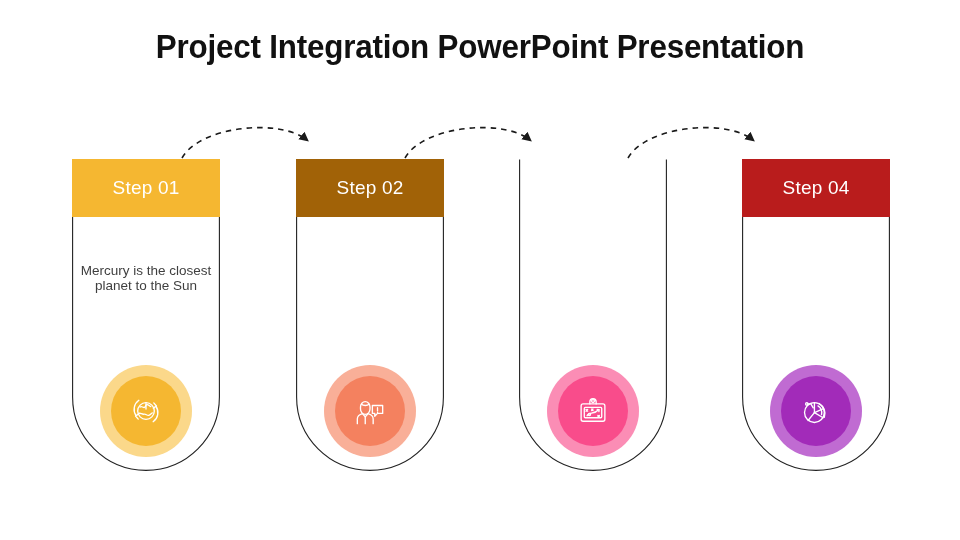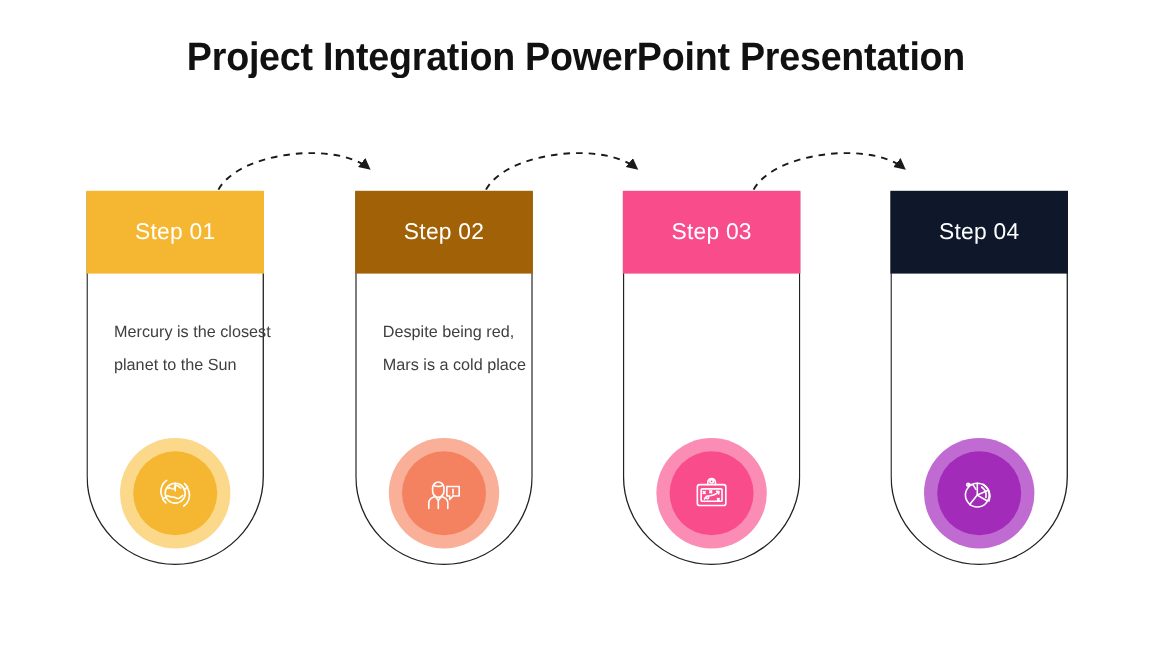--- a/index.html
+++ b/index.html
@@ -59,41 +59,41 @@
     left: 0;
     top: 0;
     width: 148px;
     height: 312px;
   }
   .card-header {
     position: absolute;
     left: 0;
     top: 0;
     width: 148px;
-    height: 69px;
+    height: 58px;
     display: flex;
     align-items: center;
     justify-content: center;
     z-index: 3;
   }
   .card-header-label {
     color: #ffffff;
     font-size: 19px;
     font-weight: normal;
     letter-spacing: 0.2px;
     font-family: "Liberation Sans", sans-serif;
   }
   .card-desc {
     position: absolute;
-    left: 23px;
+    left: 6px;
     top: 104px;
     width: 136px;
-    text-align: left;
+    text-align: center;
     font-size: 13.5px;
-    line-height: 27px;
+    line-height: 15px;
     color: #3f3f3f;
     z-index: 3;
     font-family: "Liberation Sans", sans-serif;
   }
 
   
   .icon-badge {
     position: absolute;
     left: 50%;
     top: 206px;
@@ -172,44 +172,40 @@
     </div>
   </div>
 
   <div class="step-card" id="card-2">
     <svg class="card-body-outline" viewBox="0 0 148 312">
       <path d="M0.6,0.6 L0.6,238 A73.4,73.4 0 0 0 147.4,238 L147.4,0.6" fill="#ffffff" stroke="#222222" stroke-width="1.1"></path>
     </svg>
     <div class="card-header" style="background:#a16207">
       <span class="card-header-label">Step 02</span>
     </div>
-    <div class="card-desc">Despite being red, Mars is a cold place</div>
     <div class="icon-badge">
       <div class="icon-halo" style="background:#F9AF98"></div>
       <div class="icon-core" style="background:#F4815F">
         <svg viewBox="0 0 48 48" fill="none" stroke="#ffffff" stroke-width="1.7" stroke-linecap="round" stroke-linejoin="round">
           <path d="M12,19 a6,6.8 0 0 1 12,0 v2.5 a6,6.8 0 0 1 -12,0 z"></path>
           <path d="M13.2,15.5 C15.5,17.5 20.5,17.5 22.8,15.5"></path>
           <path d="M8,40 v-6 c0,-3.5 3.2,-5.6 6.6,-6.6 l3.4,4 l3.4,-4 c3.4,1 6.6,3.1 6.6,6.6 v6"></path>
           <path d="M18,31.4 v8.6"></path>
           <path d="M27,17 h13 v10 h-6.5 l-3.5,3.6 v-3.6 h-3 z"></path>
           <path d="M33.5,19.8 v4.2"></path>
           <circle cx="33.5" cy="26" r="0.9" fill="#ffffff" stroke="none"></circle>
         </svg>
       </div>
     </div>
   </div>
 
   <div class="step-card" id="card-3">
     <svg class="card-body-outline" viewBox="0 0 148 312">
       <path d="M0.6,0.6 L0.6,238 A73.4,73.4 0 0 0 147.4,238 L147.4,0.6" fill="#ffffff" stroke="#222222" stroke-width="1.1"></path>
     </svg>
-    <div class="card-header" style="background:#F94C8B">
-      <span class="card-header-label">Step 03</span>
-    </div>
     <div class="icon-badge">
       <div class="icon-halo" style="background:#FB8DB5"></div>
       <div class="icon-core" style="background:#F94C8B">
         <svg viewBox="0 0 48 48" fill="none" stroke="#ffffff" stroke-width="1.7" stroke-linecap="round" stroke-linejoin="round">
           <rect x="9" y="15" width="30" height="22" rx="2.5"></rect>
           <path d="M20,15 v-2.5 a4,4 0 0 1 8,0 v2.5"></path>
           <circle cx="24" cy="11.5" r="1.8"></circle>
           <rect x="13" y="19.5" width="22" height="13" rx="1.2"></rect>
           <path d="M16.5,30 C19,24 25,29.5 31,22.5"></path>
           <path d="M29.2,22 l2.6,0.2 l-0.4,2.6"></path>
@@ -219,21 +215,21 @@
           <circle cx="19.5" cy="28.5" r="1.4"></circle>
         </svg>
       </div>
     </div>
   </div>
 
   <div class="step-card" id="card-4">
     <svg class="card-body-outline" viewBox="0 0 148 312">
       <path d="M0.6,0.6 L0.6,238 A73.4,73.4 0 0 0 147.4,238 L147.4,0.6" fill="#ffffff" stroke="#222222" stroke-width="1.1"></path>
     </svg>
-    <div class="card-header" style="background:#0f172a">
+    <div class="card-header" style="background:#b91c1c">
       <span class="card-header-label">Step 04</span>
     </div>
     <div class="icon-badge">
       <div class="icon-halo" style="background:#C06BD2"></div>
       <div class="icon-core" style="background:#A22BB9">
         <svg viewBox="0 0 48 48" fill="none" stroke="#ffffff" stroke-width="1.7" stroke-linecap="round" stroke-linejoin="round">
           <circle cx="22" cy="26" r="12.5"></circle>
           <path d="M22,26 L22,13.5"></path>
           <path d="M22,26 L33.5,21"></path>
           <path d="M22,26 L14,36"></path>

